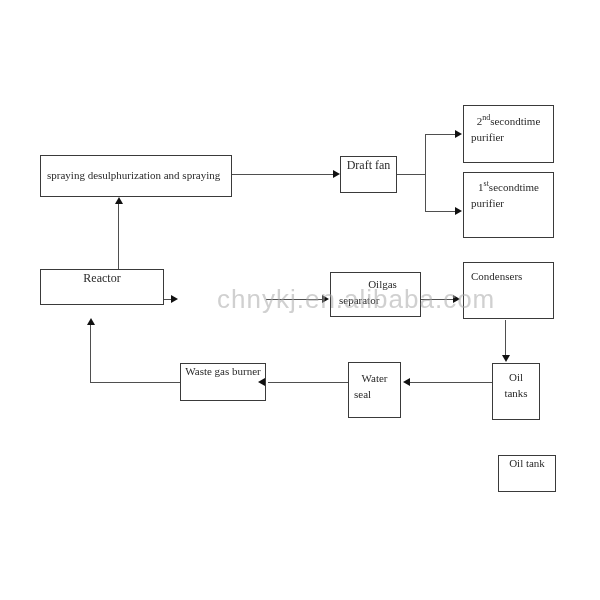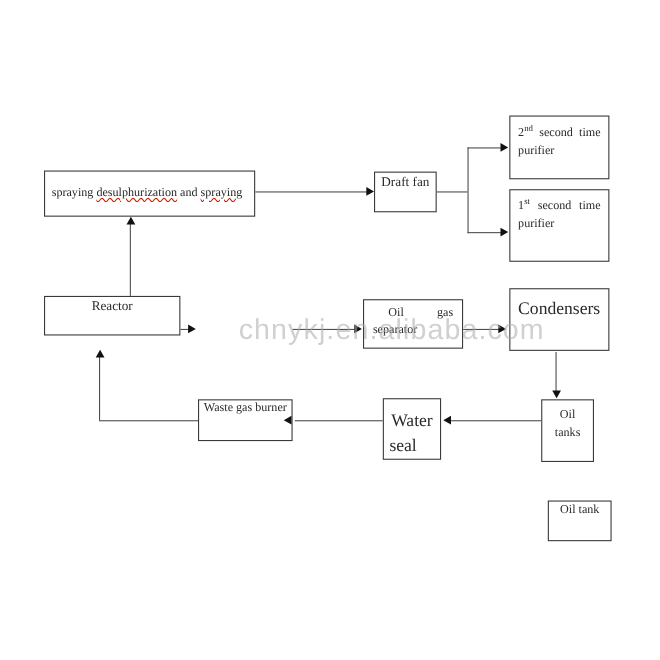--- a/index.html
+++ b/index.html
@@ -5,22 +5,22 @@
   html,body{margin:0;padding:0;background:#ffffff;}
   #canvas{
     position:relative;width:600px;height:600px;background:#ffffff;overflow:hidden;
     font-family:"Liberation Serif", serif;color:#2a2a2a;
   }
   .box{
     position:absolute;border:1px solid #3a3a3a;background:#ffffff;
     font-size:12px;line-height:1.45;z-index:2;box-sizing:border-box;
   }
   .box.center{display:flex;align-items:flex-start;justify-content:center;text-align:center;}
-  .wavy{text-decoration:underline;text-decoration-style:wavy;text-decoration-color:#cc2200;text-decoration-thickness:1px;}
-  .jline{display:flex;justify-content:space-between;}
+  .wavy{text-decoration-style:wavy;text-decoration-color:#cc2200;text-decoration-thickness:1px;}
+  .jline{display:flex;justify-content:center;}
   sup{font-size:8px;line-height:0;}
   .line{position:absolute;background:#4f4f4f;z-index:1;}
   .hline{height:1px;}
   .vline{width:1px;}
   .ah{position:absolute;width:0;height:0;z-index:2;}
   .ah-up{border-left:4px solid transparent;border-right:4px solid transparent;border-bottom:7px solid #111;}
   .ah-down{border-left:4px solid transparent;border-right:4px solid transparent;border-top:7px solid #111;}
   .ah-right{border-top:4px solid transparent;border-bottom:4px solid transparent;border-left:7px solid #111;}
   .ah-left{border-top:4px solid transparent;border-bottom:4px solid transparent;border-right:7px solid #111;}
   #watermark{
@@ -68,30 +68,30 @@
 
 
   <div class="box" style="left:330px;top:272px;width:91px;height:45px;padding:4px 8px 0 8px;font-size:11px;">
     <div class="jline">
       <span style="margin-left:14px;">Oil</span>
       <span>gas</span>
     </div>
     <div>separator</div>
   </div>
 
-  <div class="box" style="left:463px;top:262px;width:91px;height:57px;padding:6px 0 0 7px;font-size:16px;">
+  <div class="box" style="left:463px;top:262px;width:91px;height:57px;padding:6px 0 0 7px;font-size:11px;">
     <span>Condensers</span>
   </div>
 
   <div class="box" style="left:492px;top:363px;width:48px;height:57px;padding:6px 0 0 0;font-size:11px;text-align:center;">
     <div>Oil</div>
     <div>tanks</div>
   </div>
 
-  <div class="box" style="left:348px;top:362px;width:53px;height:56px;padding:8px 0 0 0;font-size:16px;">
+  <div class="box" style="left:348px;top:362px;width:53px;height:56px;padding:8px 0 0 0;font-size:11px;">
     <div style="text-align:center;">Water</div>
     <div style="padding-left:5px;">seal</div>
   </div>
 
   <div class="box center" style="left:180px;top:363px;width:86px;height:38px;font-size:11px;">
     <span>Waste gas burner</span>
   </div>
 
   <div class="box center" style="left:478px;top:455px;width:58px;height:37px;font-size:11px;margin-left:20px;">
     <span>Oil tank</span>

